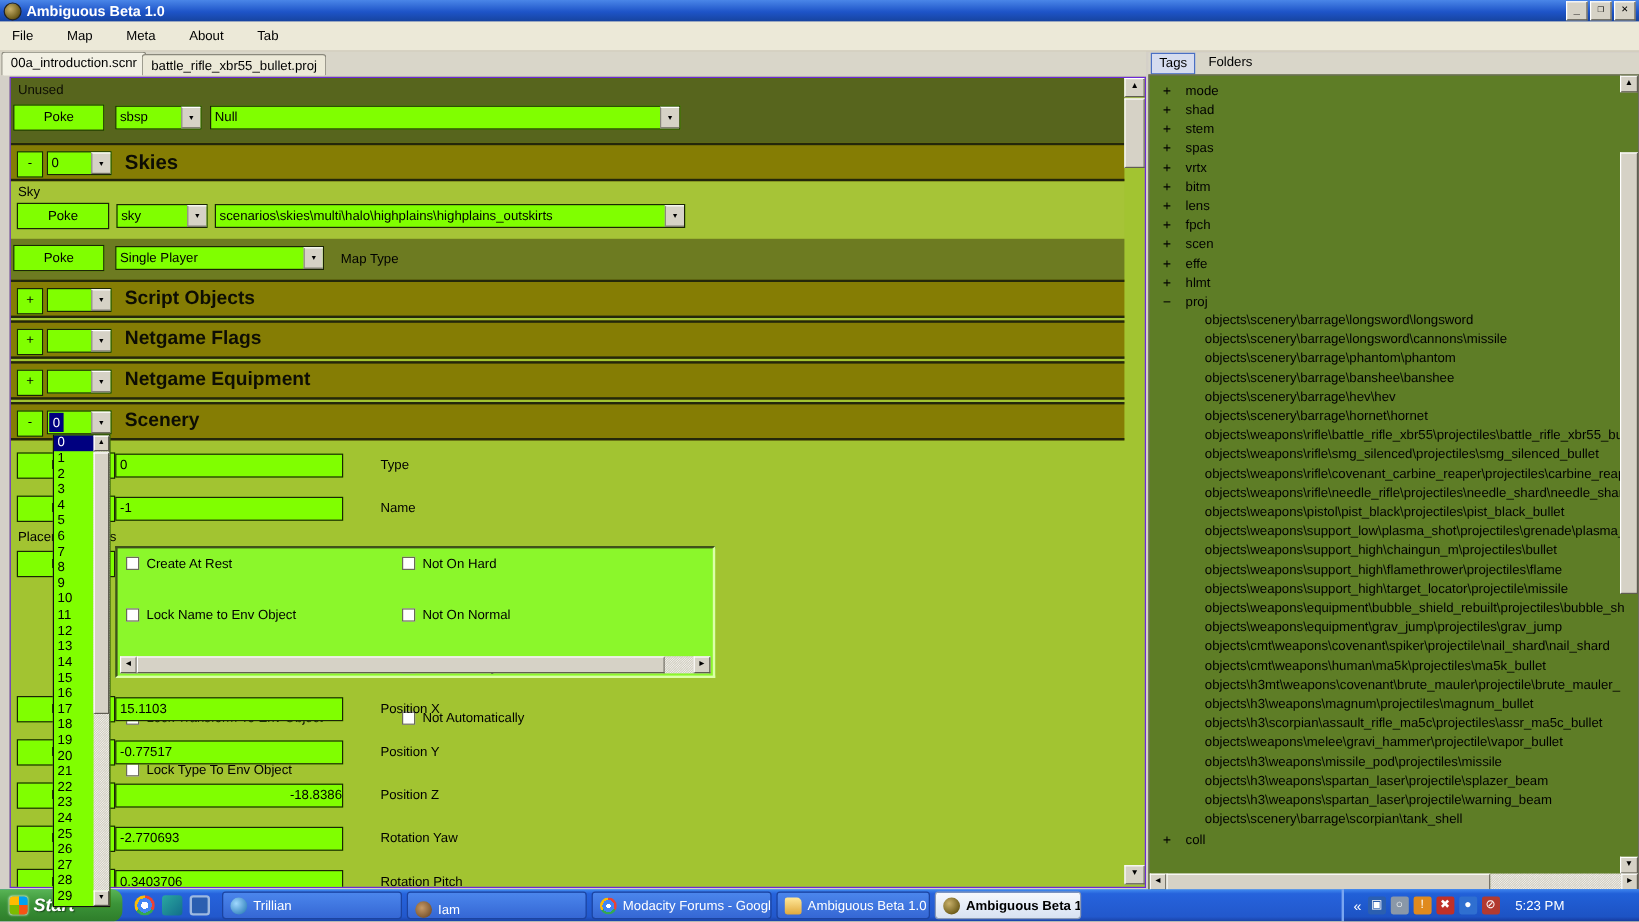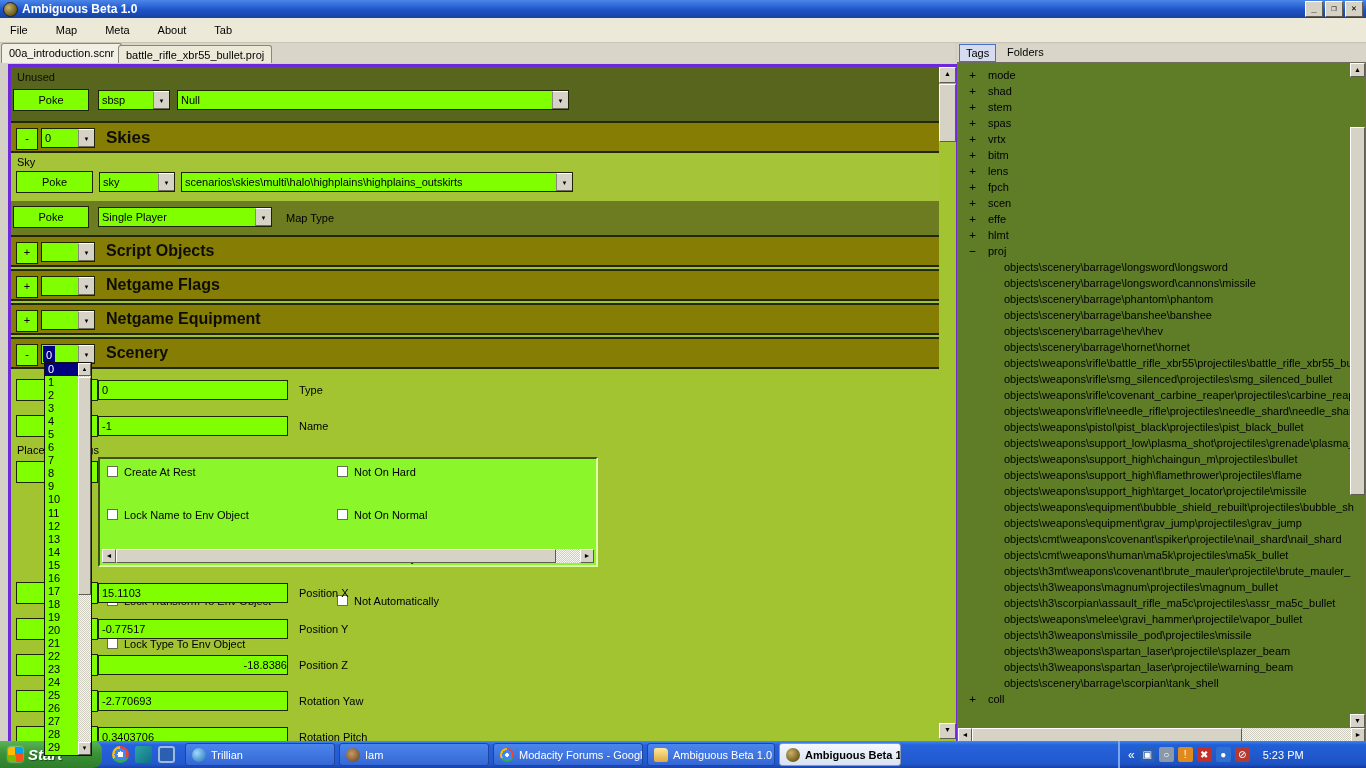--- a/index.html
+++ b/index.html
@@ -12,31 +12,31 @@
   #winbtns{margin-left:auto;display:flex;gap:2px;padding-right:3px;}
   .winbtn{width:16px;height:14px;background:#D6D2C6;border:1px solid;border-color:#fff #5f5d52 #5f5d52 #fff;font-size:9px;line-height:12px;text-align:center;color:#000;font-family:"DejaVu Sans Mono",monospace;}
   
   #menubar{left:0;top:18px;width:1366px;height:25px;background:#ECE9D8;border-bottom:1px solid #c8c4b4;display:flex;align-items:center;padding-left:10px;gap:28px;box-sizing:border-box;}
   .menu-item{font-size:11px;color:#000;}
   
   #tabstrip{left:0;top:43px;width:955px;height:20px;background:#D9D6C9;}
   .doctab{position:absolute;top:2px;height:18px;background:#ECE9D8;border:1px solid #8a887c;border-bottom:none;border-radius:3px 3px 0 0;font-size:11px;color:#000;padding:3px 7px 0 7px;box-sizing:border-box;}
   .doctab.active{top:0;height:20px;background:#F2F0E4;font-weight:normal;}
   
-  #leftpanel{left:8px;top:64px;width:945px;height:674px;border:3px solid #6d28d9;background:#A2C431;overflow:hidden;}
+  #leftpanel{left:8px;top:64px;width:945px;height:674px;border:1px solid #6d28d9;background:#A2C431;overflow:hidden;}
   .zone{position:absolute;left:0;width:928px;}
   .z-dark{background:#57651D;}
   .z-sky{background:#A6C437;}
   .z-map{background:#6D7B21;}
   .hdrbar{position:absolute;left:0;width:928px;height:32px;background:#857D04;border-top:2px solid #23270b;border-bottom:2px solid #23270b;box-sizing:border-box;}
   .hdr-title{position:absolute;left:95px;top:5px;font-size:16px;font-weight:bold;color:#0d0d04;}
   .toggle-btn{position:absolute;left:5px;top:5px;width:20px;height:20px;background:#80FF00;border:1px solid #1c2405;font-size:11px;line-height:18px;text-align:center;color:#000;}
   .poke-btn{position:absolute;background:#80FF00;border:1px solid #1c2405;font-size:11px;color:#000;text-align:center;line-height:20px;height:22px;box-sizing:border-box;}
   .fieldbox{position:absolute;background:#80FF00;border:1px solid #1c2405;font-size:11px;color:#000;padding:0 0 0 3px;height:20px;width:190px;box-sizing:border-box;font-family:"Liberation Sans","DejaVu Sans",sans-serif;}
-  .flabel{position:absolute;font-size:11px;color:#000;top:4px;}
+  .flabel{position:absolute;font-size:11px;color:#000;top:4px;margin-left:20px;}
   .slabel{position:absolute;font-size:11px;color:#000;}
   .combo{position:absolute;height:20px;background:#80FF00;border:1px solid #1c2405;box-sizing:border-box;display:flex;align-items:stretch;}
   .cval{flex:1;font-size:11px;color:#000;padding:3px 16px 0 3px;overflow:hidden;white-space:nowrap;}
   .cval.sel{flex:none;background:#000080;color:#fff;padding:3px 3px 0 3px;margin:1px 0 1px 1px;}
   .carw{width:15px;background:#D6D2C6;border-left:1px solid #8a887c;border-top:1px solid #fff;border-bottom:1px solid #6f6d61;font-size:6px;color:#000;text-align:center;line-height:18px;}
   
   #cbpanel{position:absolute;left:87px;top:390px;width:500px;height:110px;background:#8BF72B;border:2px solid;border-color:#40511a #dcffa8 #dcffa8 #40511a;box-sizing:border-box;}
   #cbcols{display:flex;}
   .cbcol{display:flex;flex-direction:column;padding-top:5px;gap:28px;}
   .cbcol.c1{width:230px;padding-left:7px;}
@@ -414,21 +414,21 @@
           <div class="tray-ico" style="background: rgb(192, 48, 40);">✖</div>
           <div class="tray-ico" style="background: rgb(47, 111, 208);">●</div>
           <div class="tray-ico" style="background: rgb(178, 58, 48);">⊘</div>
         </span>
       <span id="clock">5:23 PM</span>
     </div>
   <div class="taskbtn" style="left: 185px; width: 150px;">
         <div class="tbico trillian-icon"></div>
         <span>Trillian</span>
       </div>
-      <div class="taskbtn" style="left: 339px; width: 150px;">
+      <div class="taskbtn" style="left: 339px; width: 150px; align-items: flex-end;">
         <div class="tbico monkey-icon"></div>
         <span>Iam</span>
       </div>
       <div class="taskbtn" style="left: 493px; width: 150px;">
         <div class="tbico chrome-icon"></div>
         <span>Modacity Forums - Googl...</span>
       </div>
       <div class="taskbtn" style="left: 647px; width: 128px;">
         <div class="tbico folder-icon"></div>
         <span>Ambiguous Beta 1.0 Pre-...</span>

